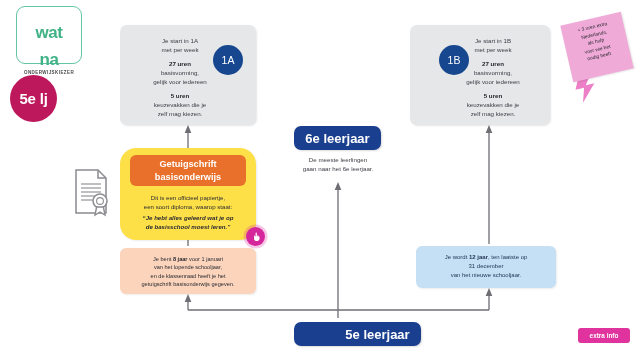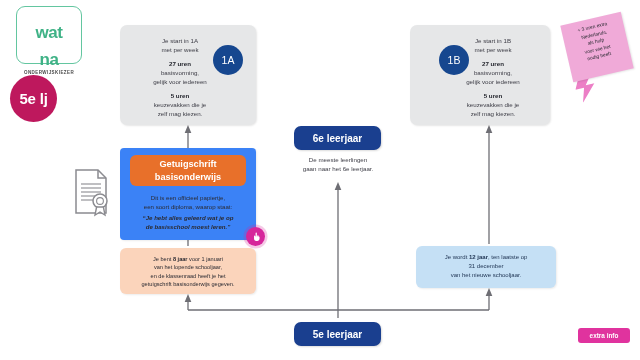--- a/index.html
+++ b/index.html
@@ -74,21 +74,21 @@
   }
   #sticky-tail{
     position:absolute;left:574px;top:72px;width:22px;height:30px;
     background:#ec7fc6;transform:rotate(-13deg);
     clip-path:polygon(40% 0%,100% 0%,55% 45%,95% 45%,25% 100%,45% 52%,5% 52%);
   }
 
   
   #card-getuigschrift{
     position:absolute;left:120px;top:148px;width:136px;height:92px;
-    background:#3b82f6;border-radius:4px;
+    background:#fde047;border-radius:16px;
     box-shadow:1px 1px 2px rgba(0,0,0,0.08);
   }
   #getuigschrift-title{
     position:absolute;left:10px;top:7px;width:116px;height:31px;
     background:#e8702a;border-radius:6px;color:#fff;
     font-size:9.2px;font-weight:bold;line-height:13px;
     display:flex;align-items:center;justify-content:center;text-align:center;
   }
   #getuigschrift-body{
     position:absolute;left:7px;top:45px;width:122px;
@@ -114,26 +114,26 @@
     position:absolute;left:246px;top:227px;width:19px;height:19px;
     border-radius:50%;background:#d6269b;
     display:flex;align-items:center;justify-content:center;
     box-shadow:0 0 0 2.5px rgba(214,38,155,0.25);
   }
   #hand-button svg{width:10px;height:10px;display:block;}
 
   
   .navy-pill{
     position:absolute;background:#1a3f8f;border-radius:7px;color:#fff;
-    font-size:10px;font-weight:bold;
+    font-size:13px;font-weight:bold;
     display:flex;align-items:center;justify-content:center;
     box-shadow:1px 1px 2px rgba(0,0,0,0.14);
   }
   #pill-6e{left:294px;top:126px;width:87px;height:24px;}
-  #pill-5e{left:294px;top:322px;width:87px;height:24px;}
+  #pill-5e{left:294px;top:322px;width:87px;height:24px;padding-left:40px;}
   #center-note{
     position:absolute;left:286px;top:155px;width:104px;
     font-size:6.2px;line-height:9px;text-align:center;color:#3d3d46;
   }
 
   
   #card-age12{
     position:absolute;left:416px;top:246px;width:140px;height:42px;
     background:#c5e0f5;border-radius:6px;
     box-shadow:1px 1px 2px rgba(0,0,0,0.08);

